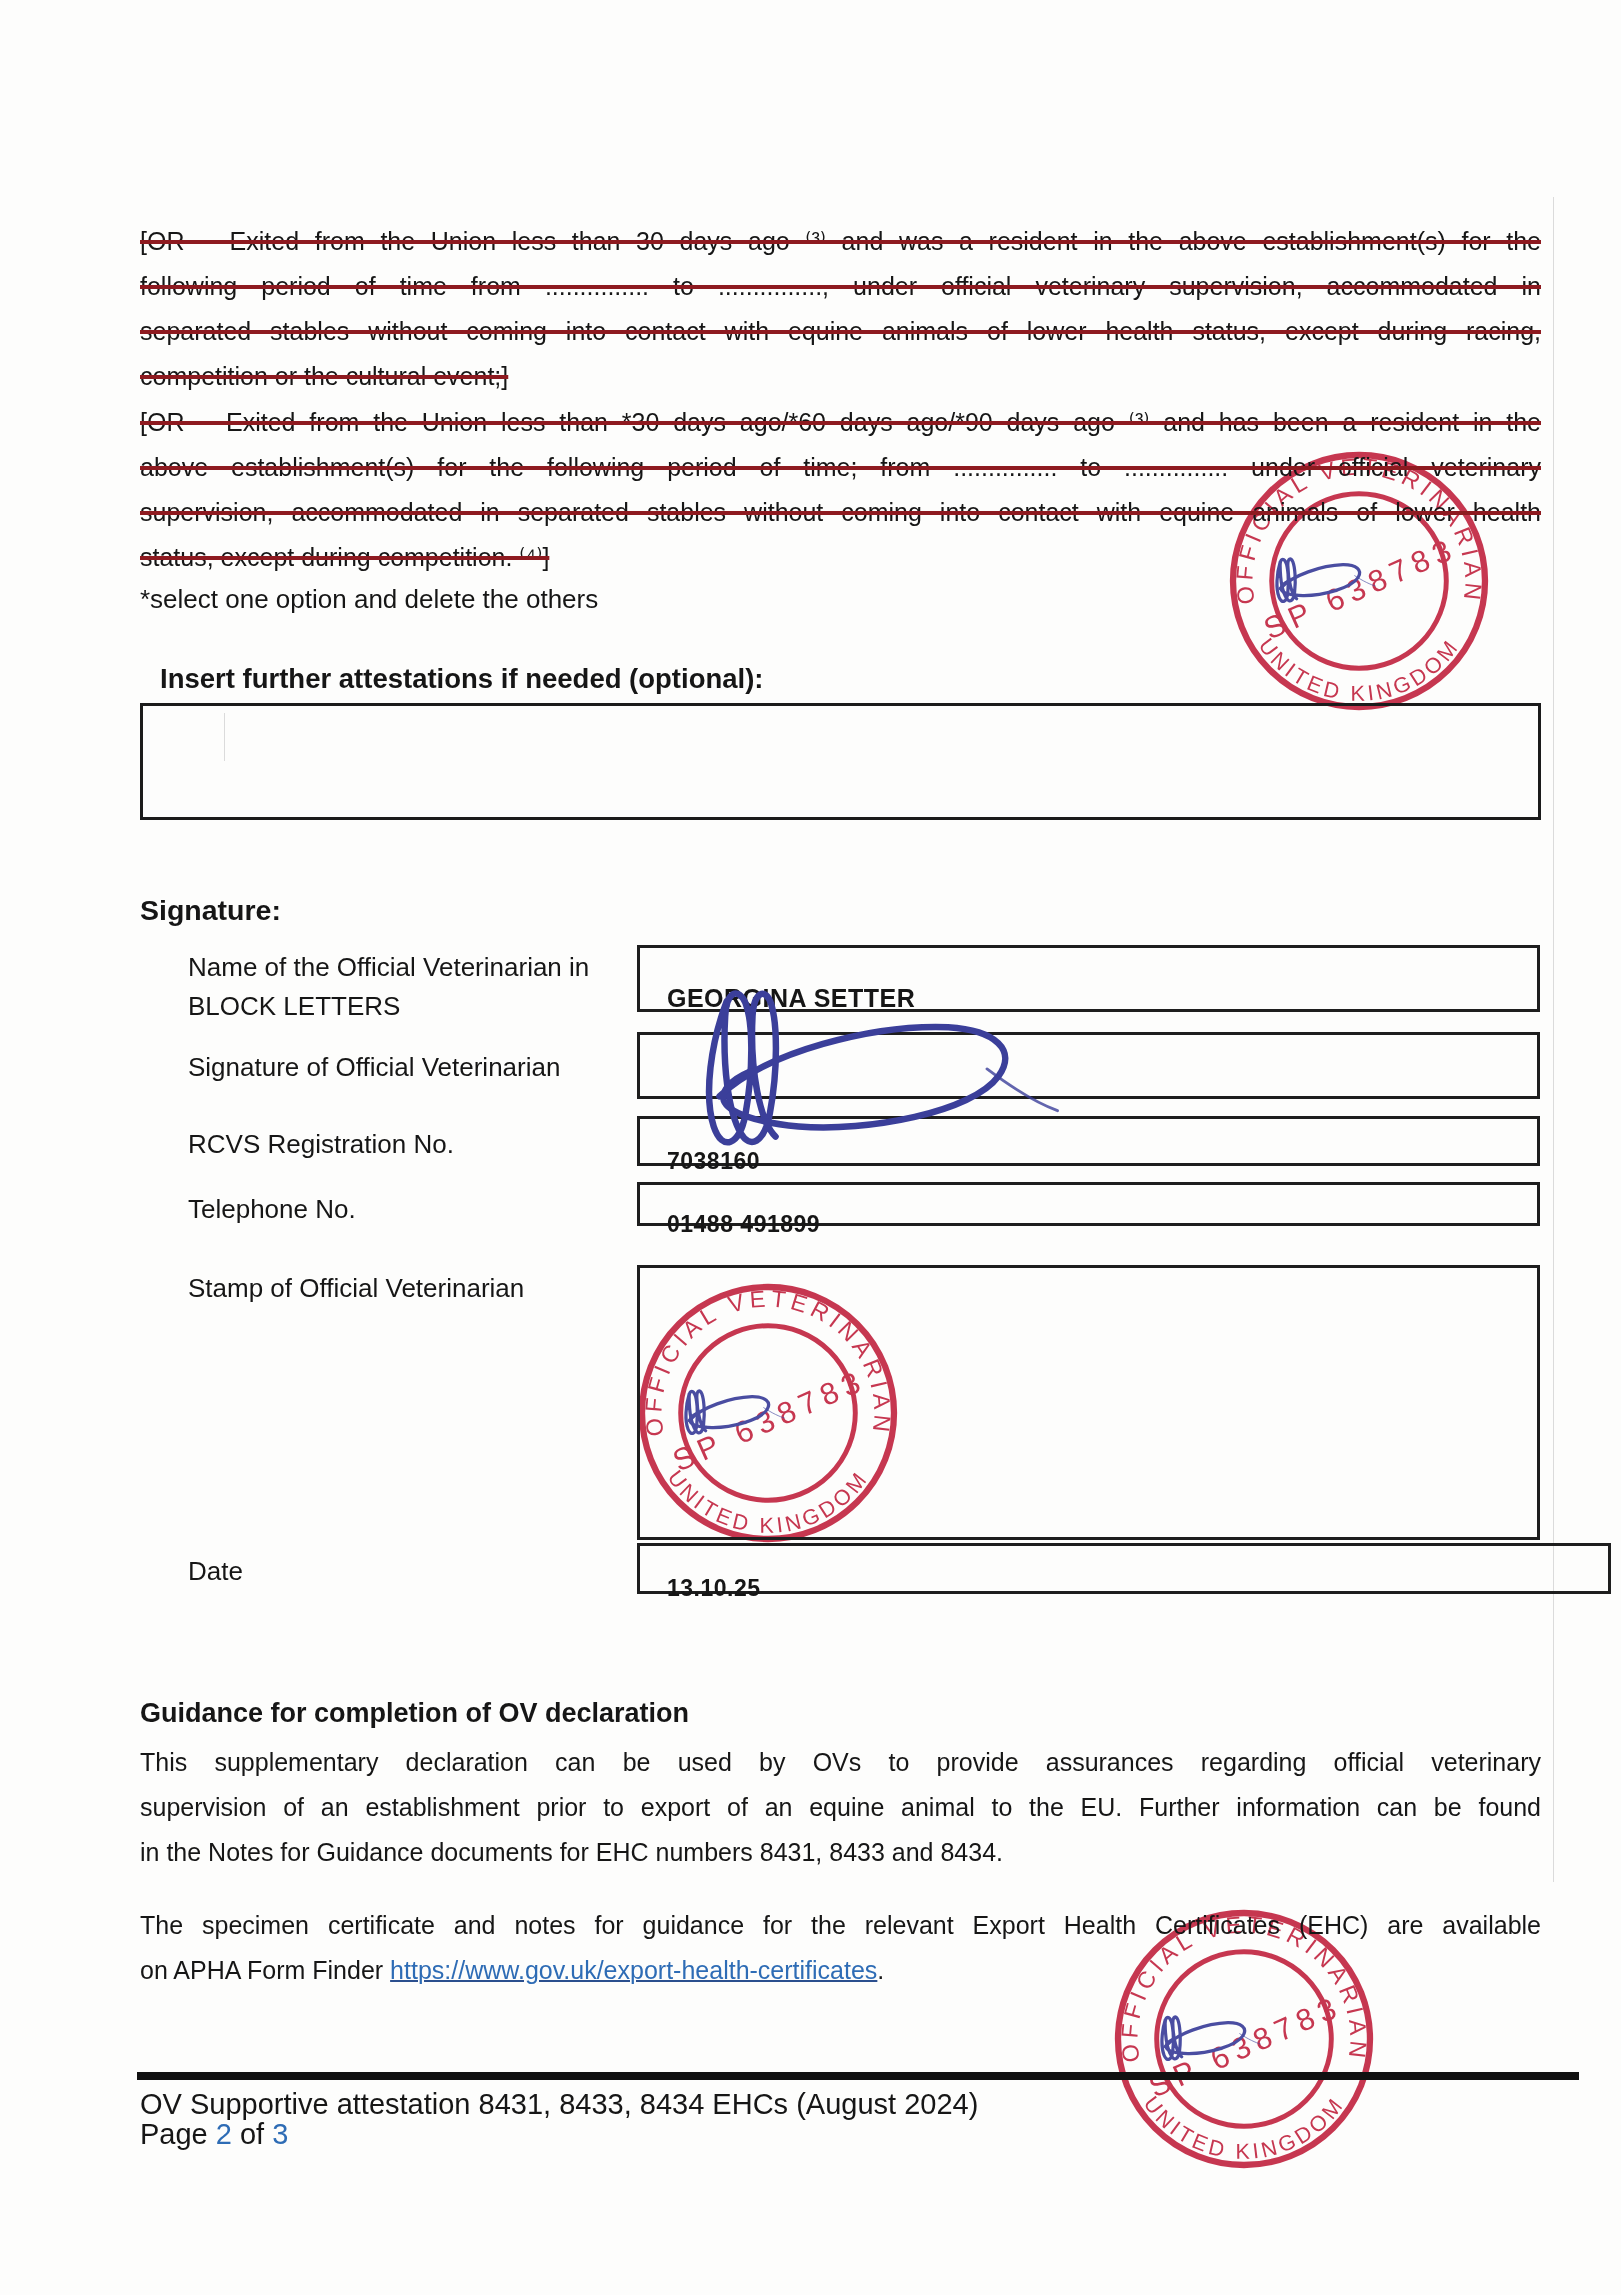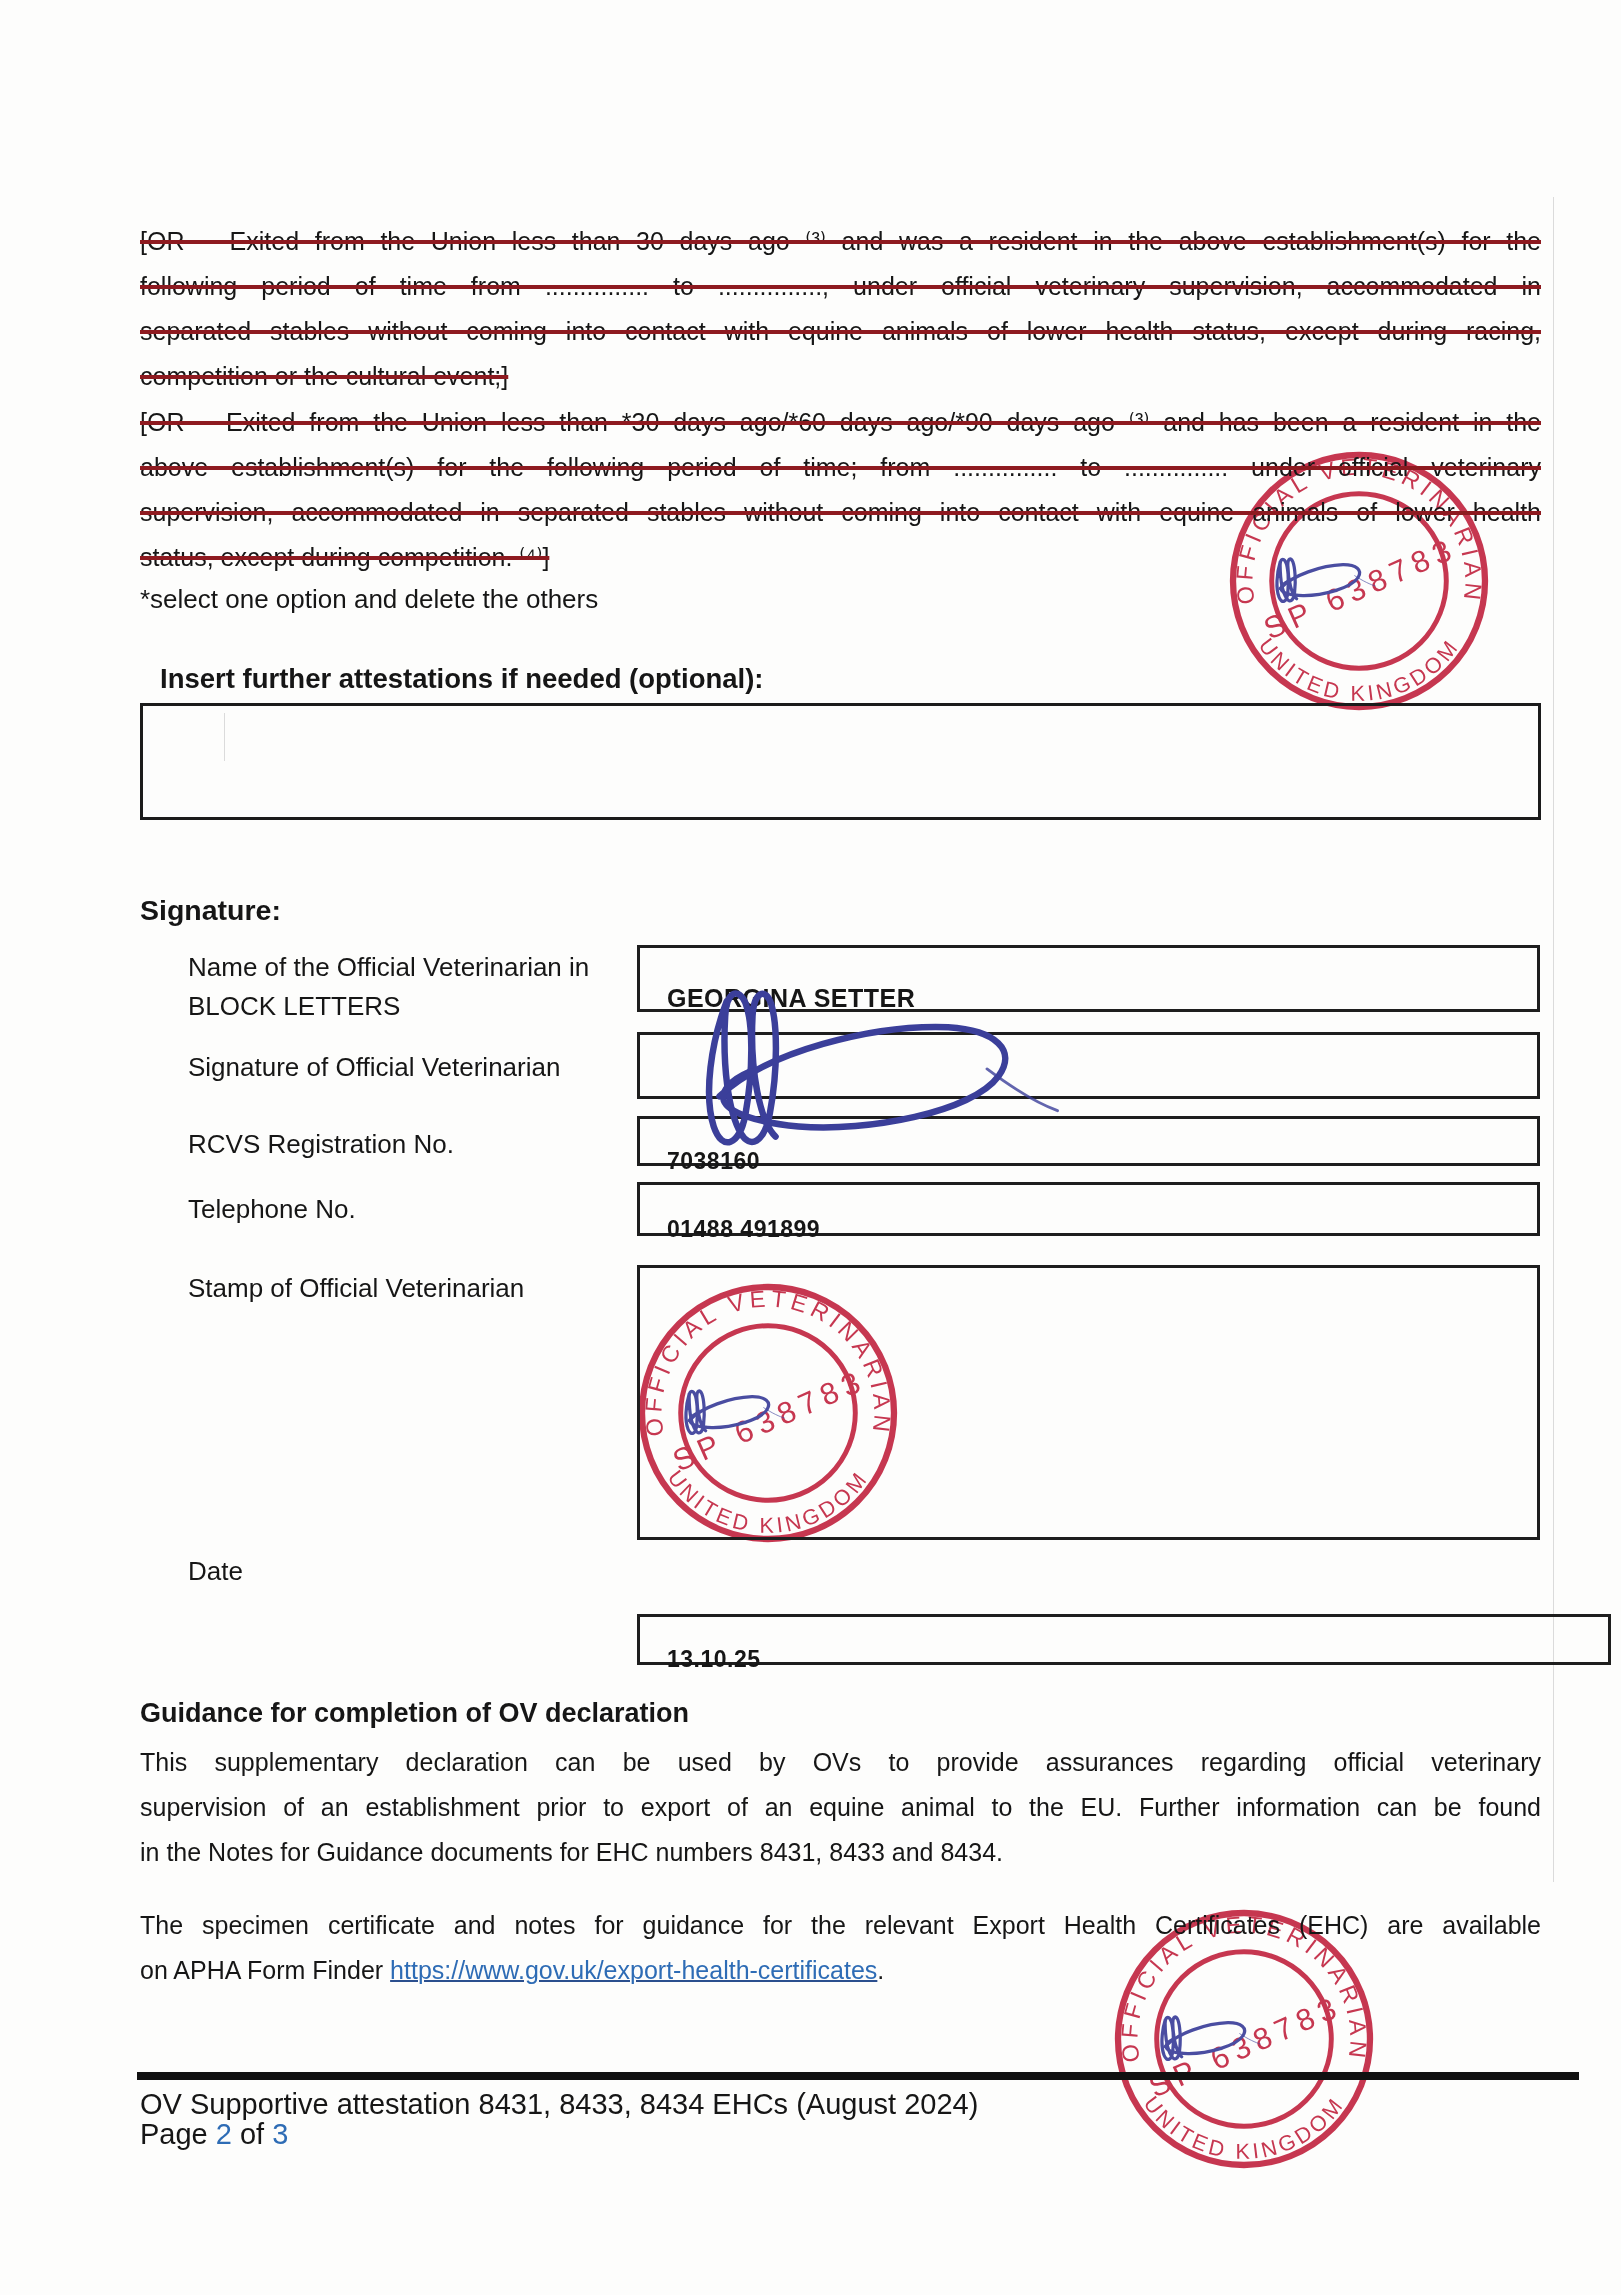--- a/index.html
+++ b/index.html
@@ -124,29 +124,29 @@
   <svg class="abs sig-main" style="left:657px;top:974px" width="404" height="187" viewBox="0 0 560 260">
       <use href="#sigSym"></use>
     </svg>
 
   <div class="abs label" style="left:140px;top:1125px">RCVS Registration No.</div>
   <div class="abs fieldbox" style="left:637px;top:1116px;width:903px;height:50px">
     <span class="val" style="font-size:23px">7038160</span>
   </div>
 
   <div class="abs label" style="left:140px;top:1190px">Telephone No.</div>
-  <div class="abs fieldbox" style="left:637px;top:1182px;width:903px;height:54px">
+  <div class="abs fieldbox" style="left:637px;top:1182px;width:903px;height:44px">
     <span class="val" style="font-size:23px">01488 491899</span>
   </div>
 
   <div class="abs label" style="left:140px;top:1269px">Stamp of Official Veterinarian</div>
   <div class="abs fieldbox" style="left:637px;top:1265px;width:903px;height:275px"></div>
 
   <div class="abs label" style="left:140px;top:1552px">Date</div>
-  <div class="abs fieldbox" style="left:637px;top:1614px;width:974px;height:51px">
+  <div class="abs fieldbox" style="left:637px;top:1543px;width:974px;height:51px">
     <span class="val" style="font-size:23px">13.10.25</span>
   </div>
 
   <div class="abs h-bold" style="left:140px;top:1698px;font-size:27px">Guidance for completion of OV declaration</div>
   <div class="abs para" style="left:140px;top:1740px">
       <div class="jl">This supplementary declaration can be used by OVs to provide assurances regarding official veterinary</div>
       <div class="jl">supervision of an establishment prior to export of an equine animal to the EU. Further information can be found</div>
       <div class="jl last">in the Notes for Guidance documents for EHC numbers 8431, 8433 and 8434.</div>
     </div>
 

